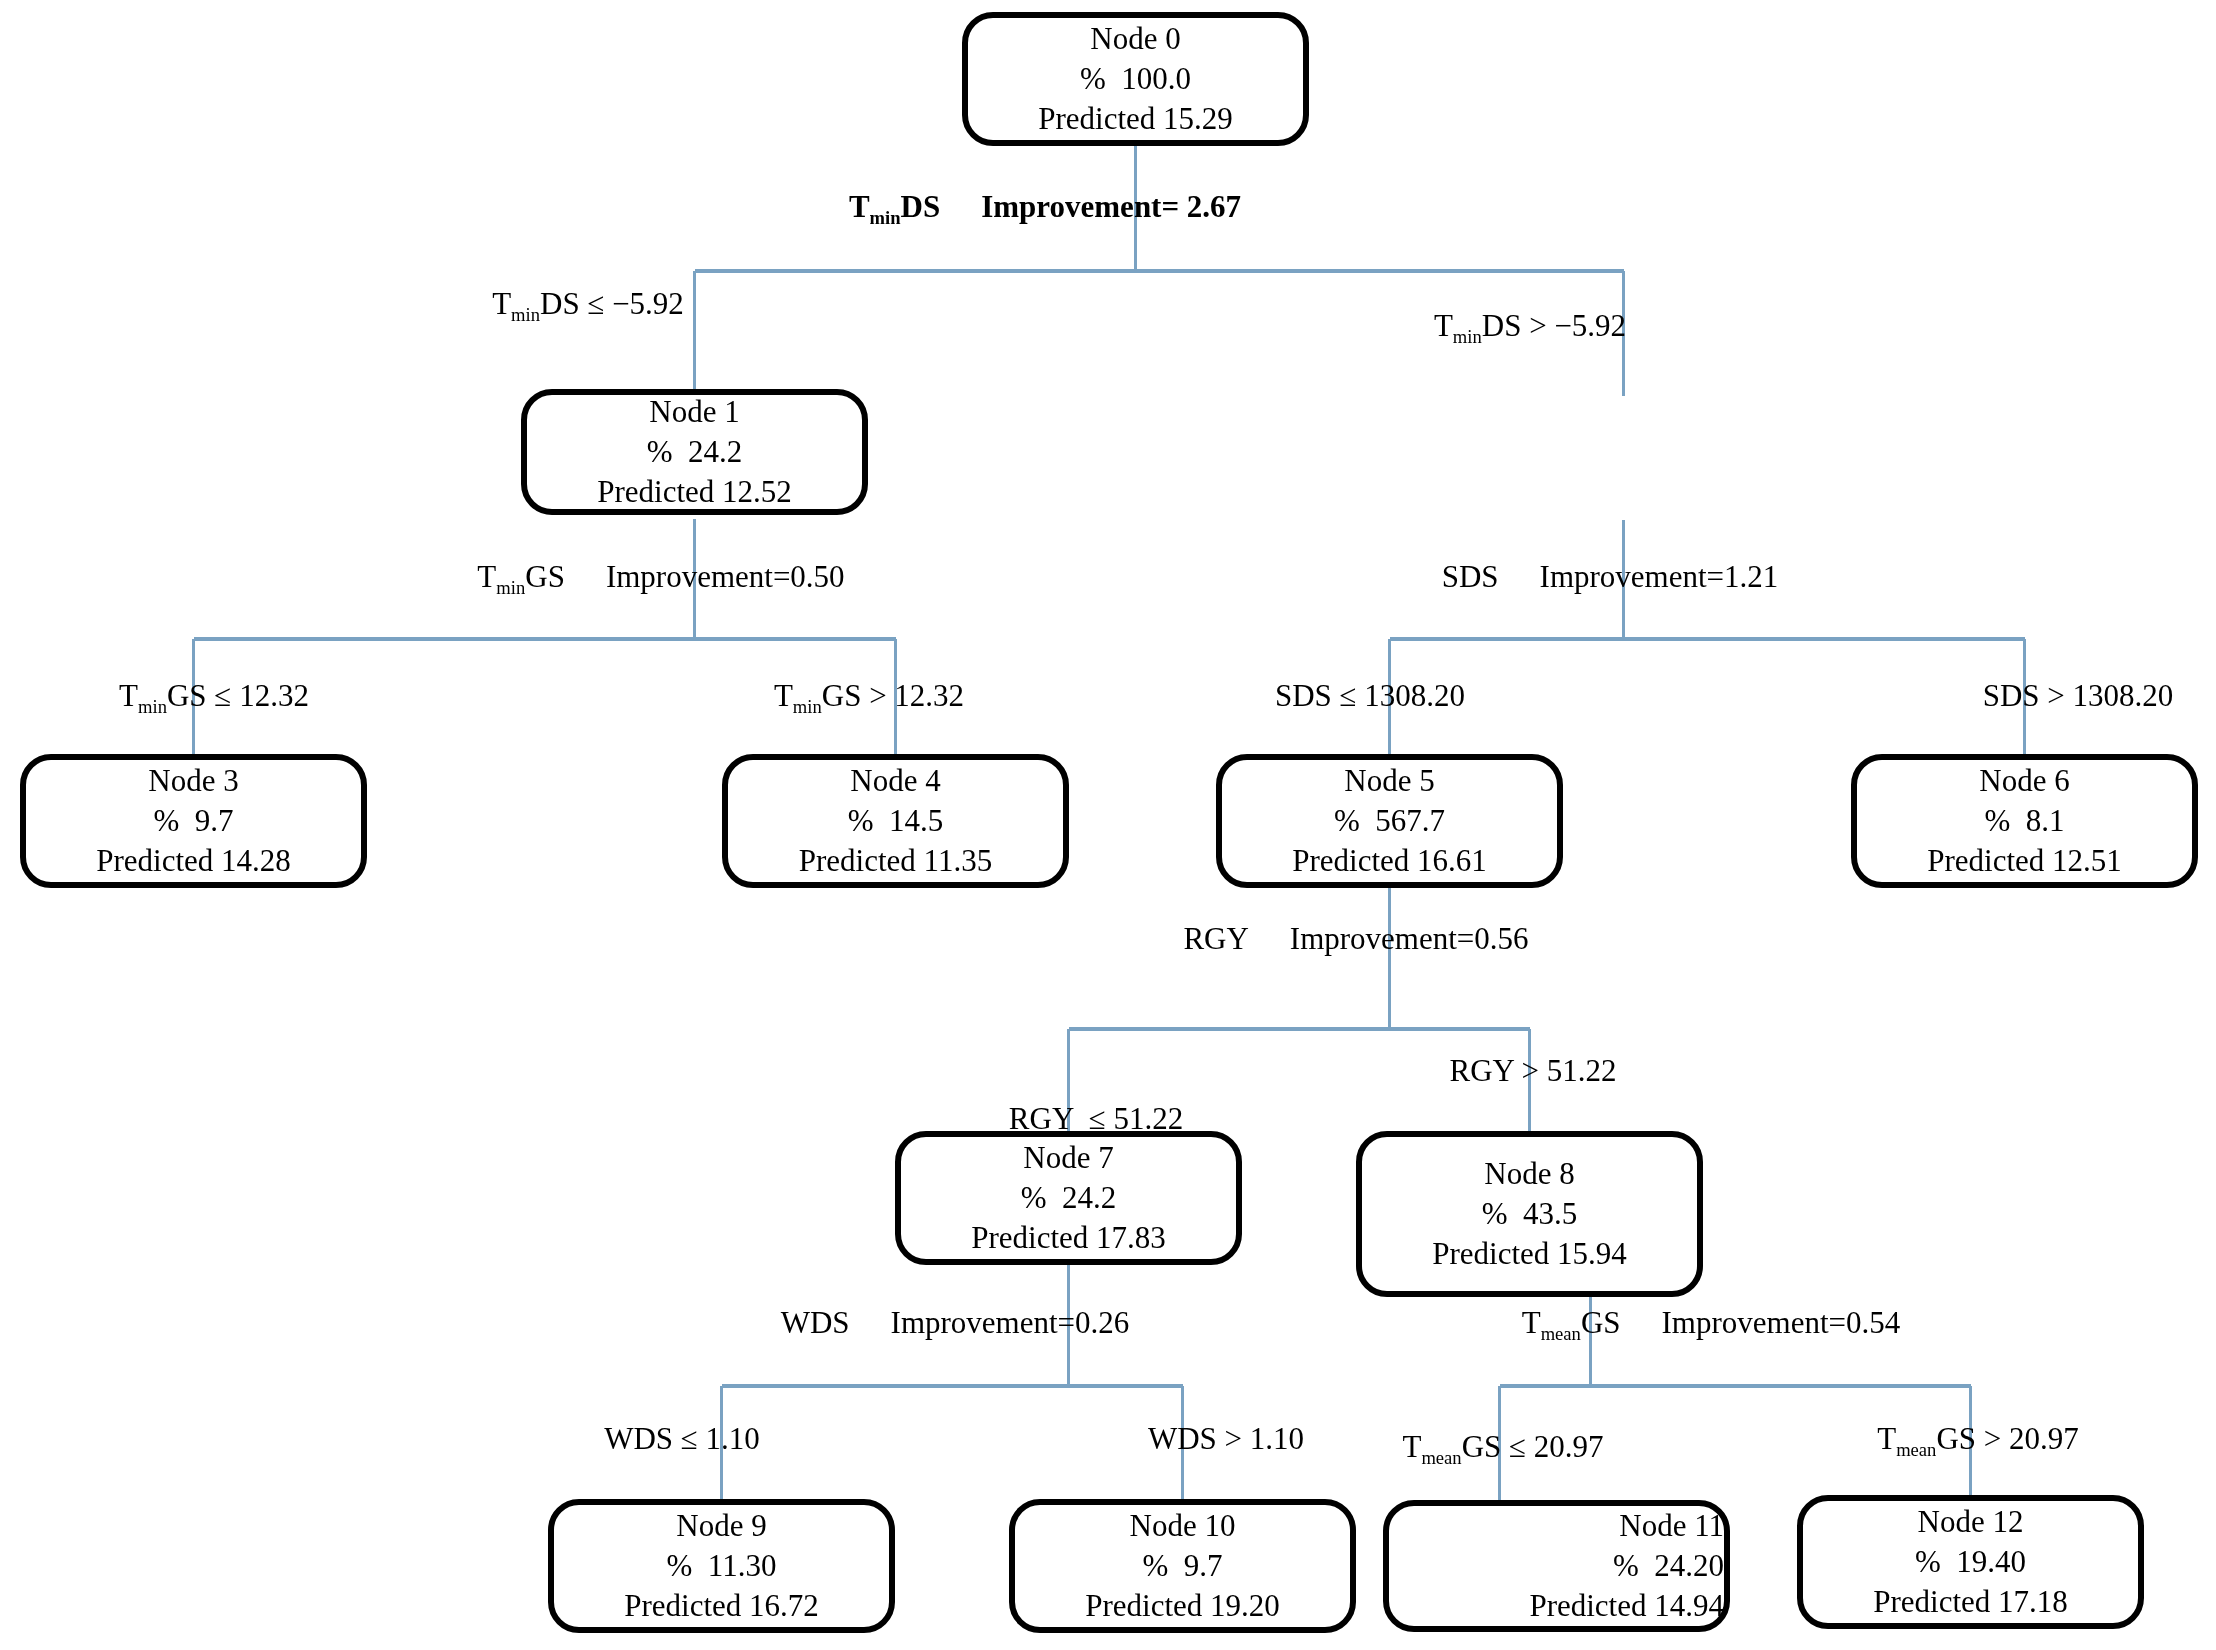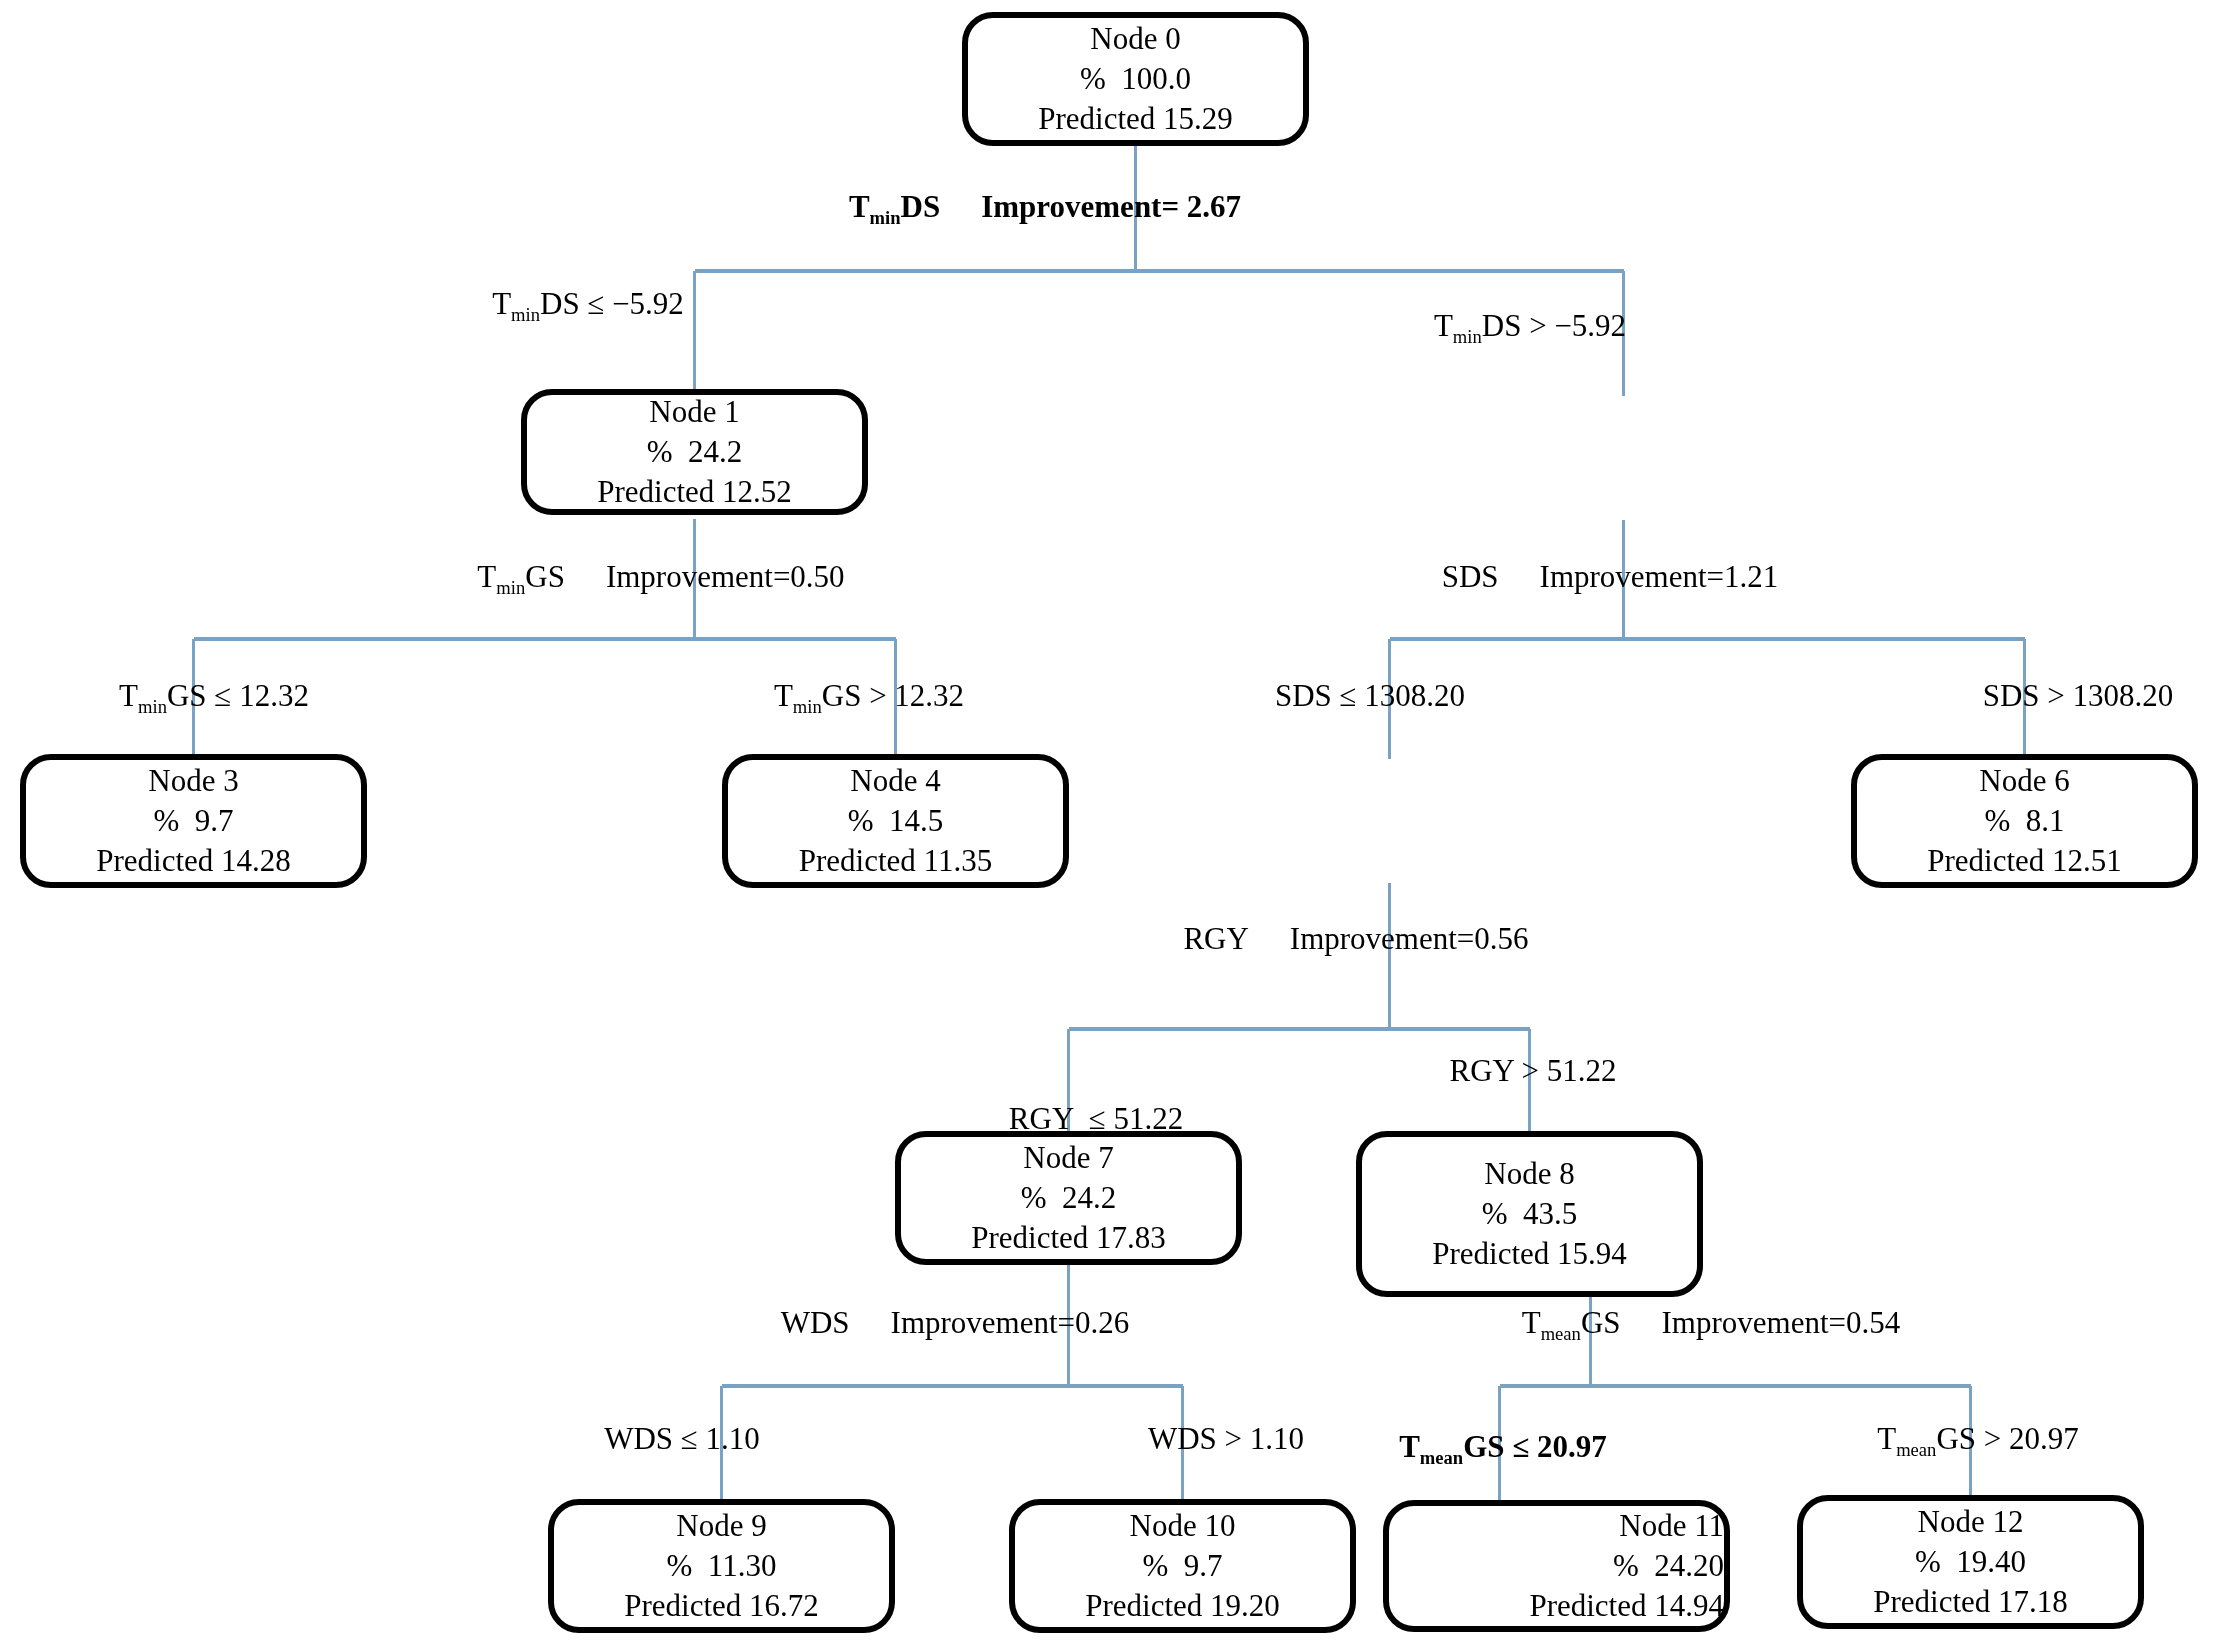--- a/index.html
+++ b/index.html
@@ -56,20 +56,25 @@
     </div>
     <div class="node" style="left: 20px; top: 754px; width: 347px; height: 134px;">
       <div class="line">Node 3</div>
       <div class="line">%  9.7</div>
       <div class="line">Predicted 14.28</div>
     </div>
     <div class="node" style="left: 722px; top: 754px; width: 347px; height: 134px;">
       <div class="line">Node 4</div>
       <div class="line">%  14.5</div>
       <div class="line">Predicted 11.35</div>
+    </div>
+    <div class="node" style="left: 1216px; top: 754px; width: 347px; height: 134px;">
+      <div class="line">Node 5</div>
+      <div class="line">%  567.7</div>
+      <div class="line">Predicted 16.61</div>
     </div>
     <div class="node" style="left: 1851px; top: 754px; width: 347px; height: 134px;">
       <div class="line">Node 6</div>
       <div class="line">%  8.1</div>
       <div class="line">Predicted 12.51</div>
     </div>
     <div class="node" style="left: 895px; top: 1131px; width: 347px; height: 134px;">
       <div class="line">Node 7</div>
       <div class="line">%  24.2</div>
       <div class="line">Predicted 17.83</div>
@@ -132,16 +137,16 @@
     <div class="vline" style="left: 720px; top: 1386px; height: 118px;"></div>
     <div class="vline" style="left: 1181px; top: 1386px; height: 118px;"></div>
     <div class="lbl" style="left: 955px; top: 1306px;"><span class="t">WDS</span><span class="gap"></span><span class="t">Improvement=0.26</span></div>
     <div class="lbl" style="left: 682px; top: 1422px;"><span class="t">WDS ≤ 1.10</span></div>
     <div class="lbl" style="left: 1226px; top: 1422px;"><span class="t">WDS &gt; 1.10</span></div>
     <div class="vline" style="left: 1589px; top: 1260px; height: 126px;"></div>
     <div class="hline" style="left: 1500px; top: 1384px; width: 471px;"></div>
     <div class="vline" style="left: 1498px; top: 1386px; height: 119px;"></div>
     <div class="vline" style="left: 1969px; top: 1386px; height: 114px;"></div>
     <div class="lbl" style="left: 1711px; top: 1306px;"><span class="t">T</span><span class="sb">mean</span><span class="t">GS</span><span class="gap"></span><span class="t">Improvement=0.54</span></div>
-    <div class="lbl" style="left: 1503px; top: 1430px; font-weight: bold;"><span class="t">T</span><span class="sb">mean</span><span class="t">GS ≤ 20.97</span></div>
+    <div class="lbl" style="left: 1503px; top: 1430px;"><span class="t">T</span><span class="sb">mean</span><span class="t">GS ≤ 20.97</span></div>
     <div class="lbl" style="left: 1978px; top: 1422px;"><span class="t">T</span><span class="sb">mean</span><span class="t">GS &gt; 20.97</span></div>
   </div>
 
 
 </body></html>

